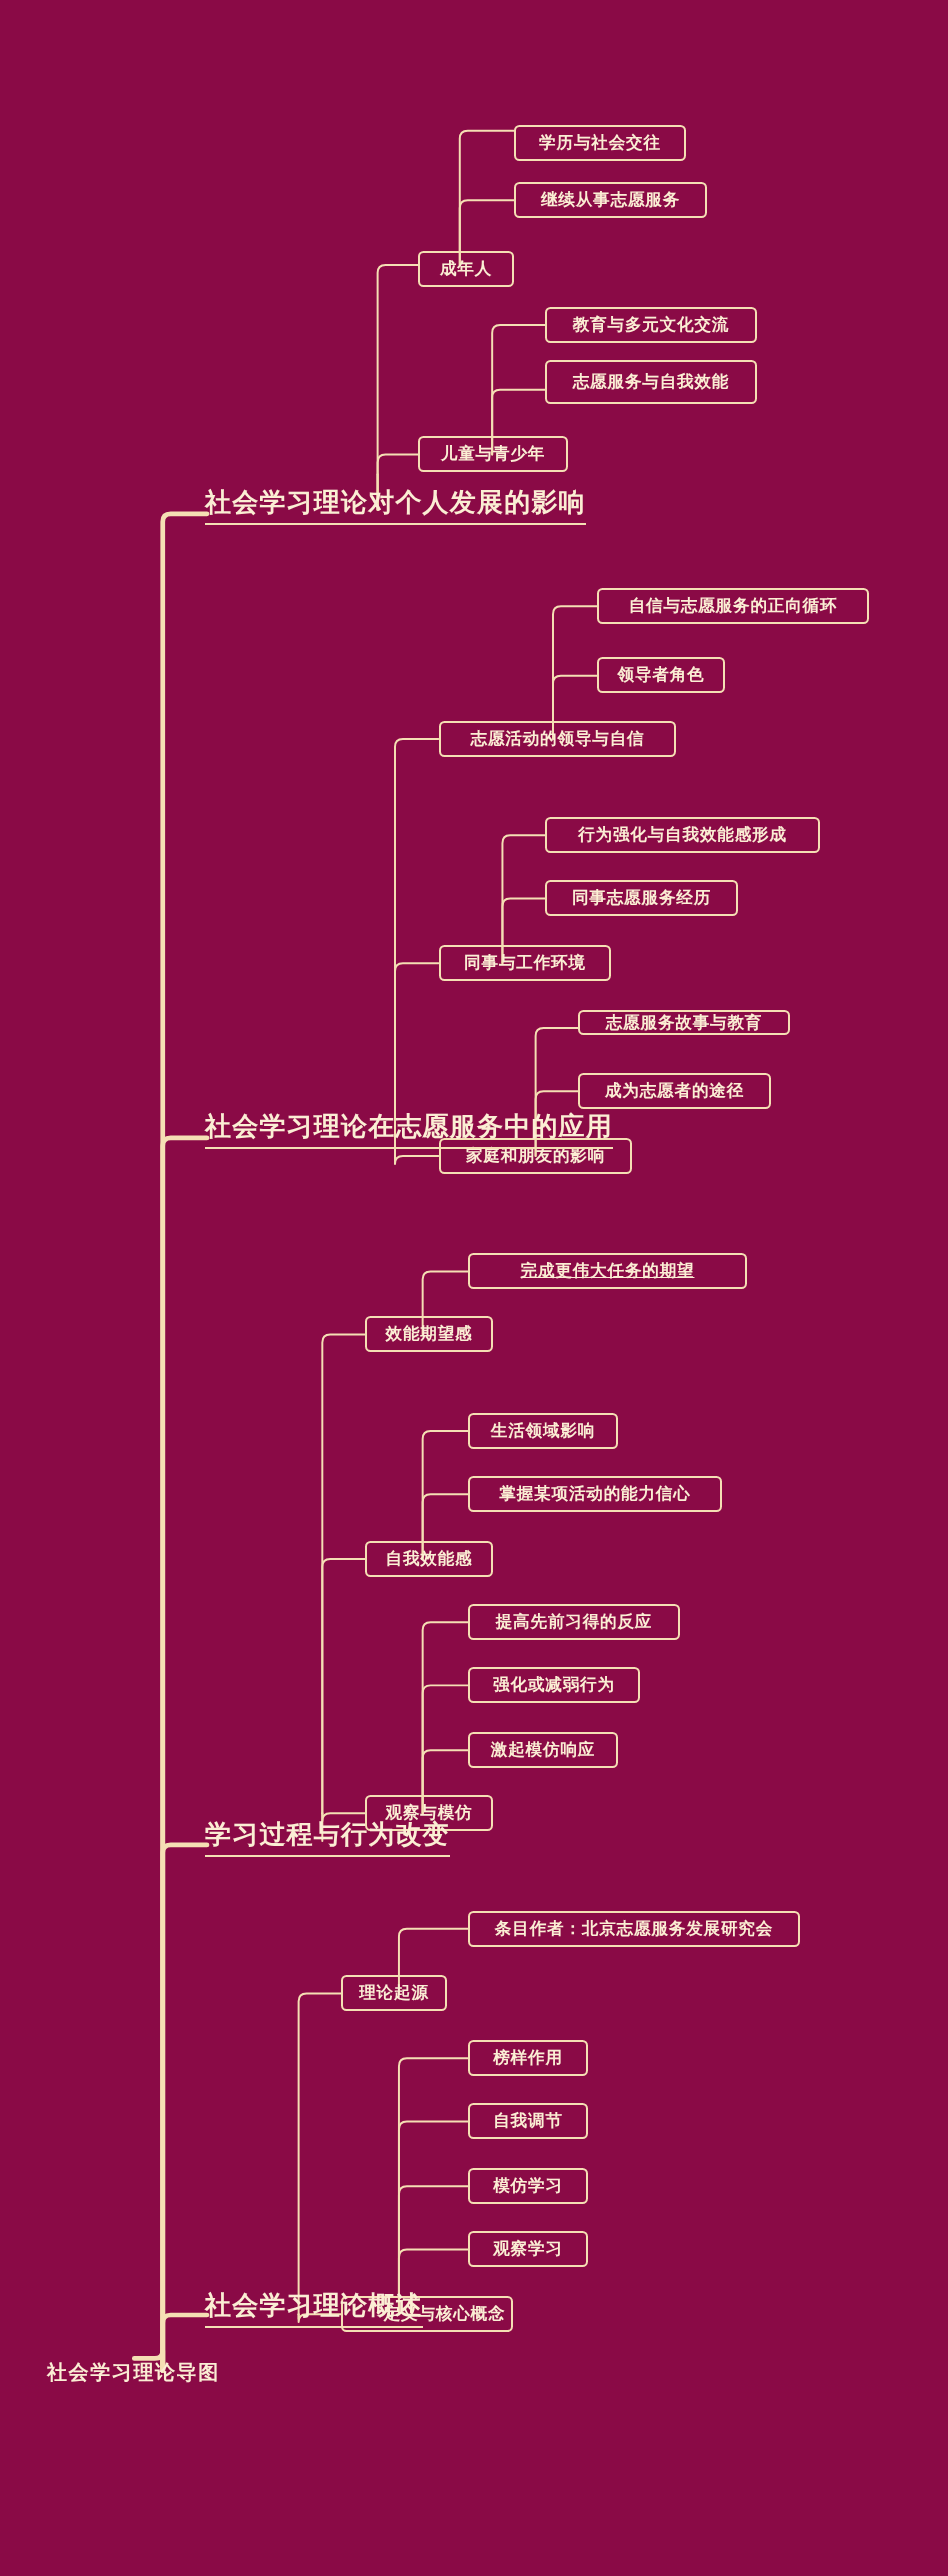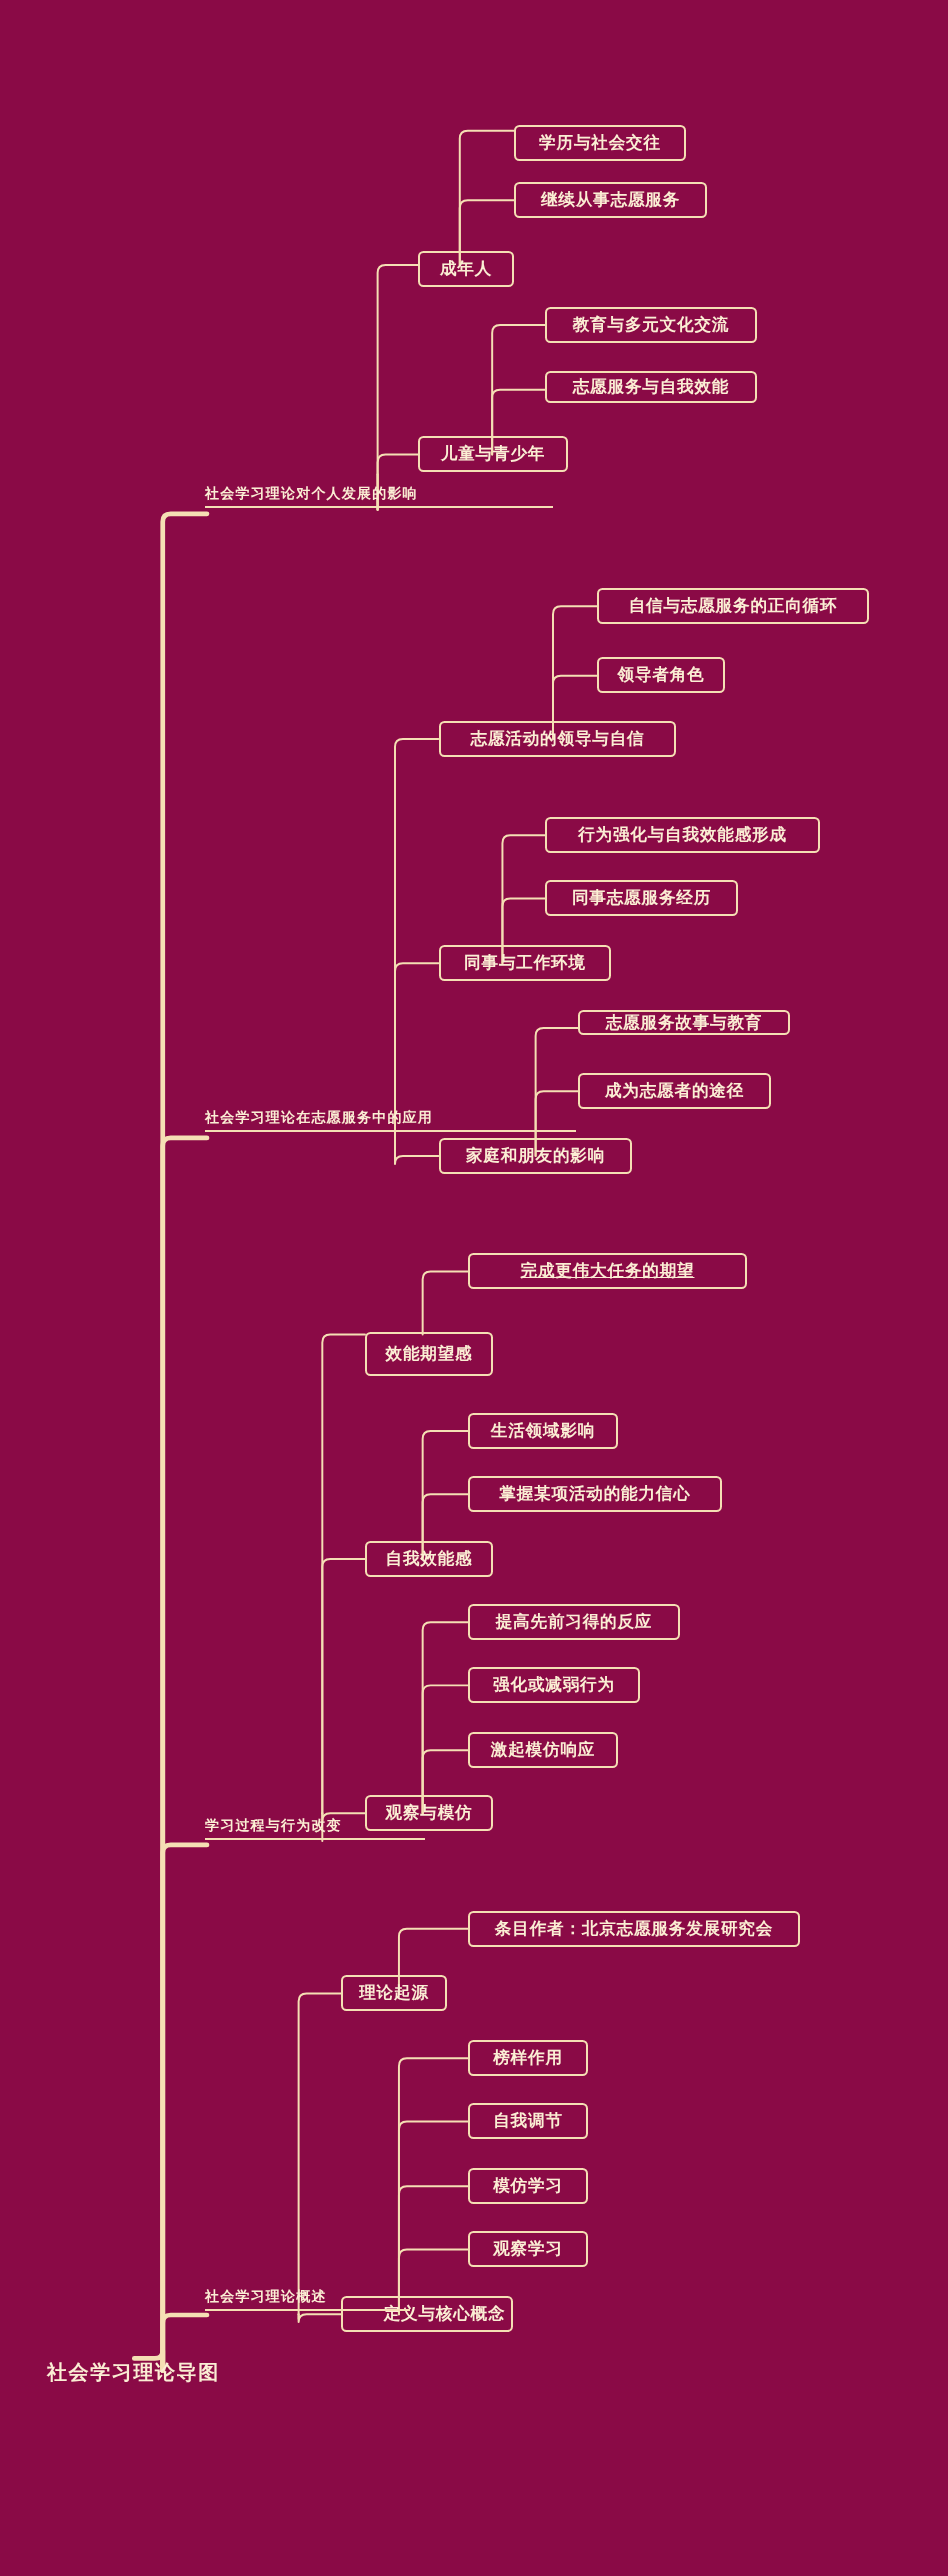--- a/index.html
+++ b/index.html
@@ -22,21 +22,21 @@
     font-weight:700;
     letter-spacing:0.8px;
     white-space:nowrap;
     padding:0 11px;
     font-size:16.6px;
     background:transparent;
   }
   .branch-label{
     position:absolute;
     color:#fbeed4;
-    font-size:14px;
+    font-size:26px;
     font-weight:700;
     letter-spacing:1.2px;
     white-space:nowrap;
     padding-bottom:3.2px;
   }
   .branch-label.ul{border-bottom:2.4px solid #f5dfb4;}
   .root-label{
     position:absolute;
     color:#fbeed4;
     font-size:20px;
@@ -90,33 +90,33 @@
       <path d="M 478 645 L 478 630" fill="none" stroke="#f5dfb4" stroke-width="2.5" stroke-linecap="round" stroke-linejoin="round"></path>
       <path d="M 500 1462 L 500 1440" fill="none" stroke="#f5dfb4" stroke-width="2.5" stroke-linecap="round" stroke-linejoin="round"></path>
       <path d="M 408 2295 L 408 2330" fill="none" stroke="#f5dfb4" stroke-width="2.5" stroke-linecap="round" stroke-linejoin="round"></path>
       <path d="M 378 2929 L 378 2935" fill="none" stroke="#f5dfb4" stroke-width="2.5" stroke-linecap="round" stroke-linejoin="round"></path>
     </svg>
   <div id="nodes-layer">
       <div class="node" style="left: 514px; top: 112px; width: 172px; height: 36px; margin-top: 13px;">学历与社会交往</div>
       <div class="node" style="left: 514px; top: 182px; width: 193px; height: 36px;">继续从事志愿服务</div>
       <div class="node" style="left: 418px; top: 251px; width: 96px; height: 36px;">成年人</div>
       <div class="node" style="left: 545px; top: 307px; width: 212px; height: 36px;">教育与多元文化交流</div>
-      <div class="node" style="left: 545px; top: 371px; width: 212px; height: 32px; text-align: center;">志愿服务与自我效能</div>
+      <div class="node" style="left: 545px; top: 360px; width: 212px; height: 44px; text-align: center;">志愿服务与自我效能</div>
       <div class="node" style="left: 418px; top: 436px; width: 150px; height: 36px;">儿童与青少年</div>
       <div class="node" style="left: 597px; top: 588px; width: 272px; height: 36px; text-align: center;">自信与志愿服务的正向循环</div>
       <div class="node" style="left: 597px; top: 657px; width: 128px; height: 36px;">领导者角色</div>
       <div class="node" style="left: 439px; top: 721px; width: 237px; height: 36px;">志愿活动的领导与自信</div>
       <div class="node" style="left: 545px; top: 817px; width: 275px; height: 36px;">行为强化与自我效能感形成</div>
       <div class="node" style="left: 545px; top: 880px; width: 193px; height: 36px;">同事志愿服务经历</div>
       <div class="node" style="left: 439px; top: 945px; width: 172px; height: 36px;">同事与工作环境</div>
       <div class="node" style="left: 578px; top: 1010px; width: 212px; height: 25px;">志愿服务故事与教育</div>
       <div class="node" style="left: 578px; top: 1073px; width: 193px; height: 36px;">成为志愿者的途径</div>
       <div class="node" style="left: 439px; top: 1138px; width: 193px; height: 36px;">家庭和朋友的影响</div>
       <div class="node" style="left: 468px; top: 1253px; width: 279px; height: 36px; text-decoration: underline;">完成更伟大任务的期望</div>
-      <div class="node" style="left: 365px; top: 1316px; width: 128px; height: 44px; margin-top: 16px;">效能期望感</div>
+      <div class="node" style="left: 365px; top: 1316px; width: 128px; height: 36px;">效能期望感</div>
       <div class="node" style="left: 468px; top: 1413px; width: 150px; height: 36px;">生活领域影响</div>
       <div class="node" style="left: 468px; top: 1476px; width: 254px; height: 36px;">掌握某项活动的能力信心</div>
       <div class="node" style="left: 365px; top: 1541px; width: 128px; height: 36px;">自我效能感</div>
       <div class="node" style="left: 468px; top: 1604px; width: 212px; height: 36px;">提高先前习得的反应</div>
       <div class="node" style="left: 468px; top: 1667px; width: 172px; height: 36px;">强化或减弱行为</div>
       <div class="node" style="left: 468px; top: 1732px; width: 150px; height: 36px;">激起模仿响应</div>
       <div class="node" style="left: 365px; top: 1795px; width: 128px; height: 36px;">观察与模仿</div>
       <div class="node" style="left: 468px; top: 1911px; width: 332px; height: 36px;">条目作者：北京志愿服务发展研究会</div>
       <div class="node" style="left: 341px; top: 1975px; width: 106px; height: 36px;">理论起源</div>
       <div class="node" style="left: 468px; top: 2040px; width: 120px; height: 36px;">榜样作用</div>

